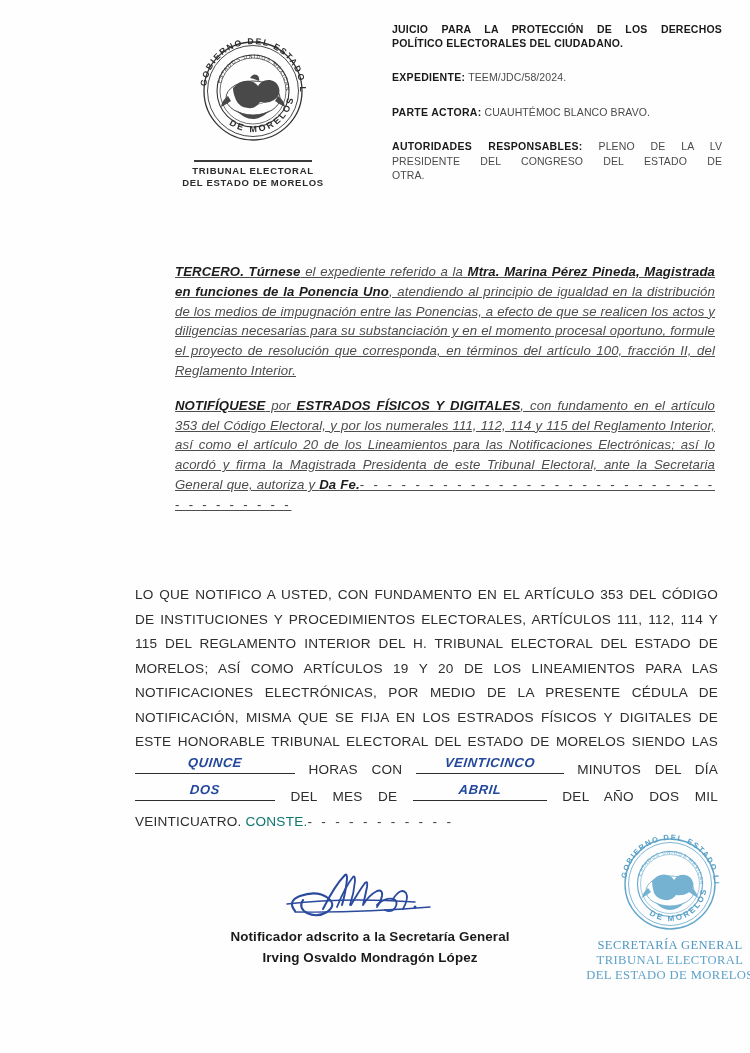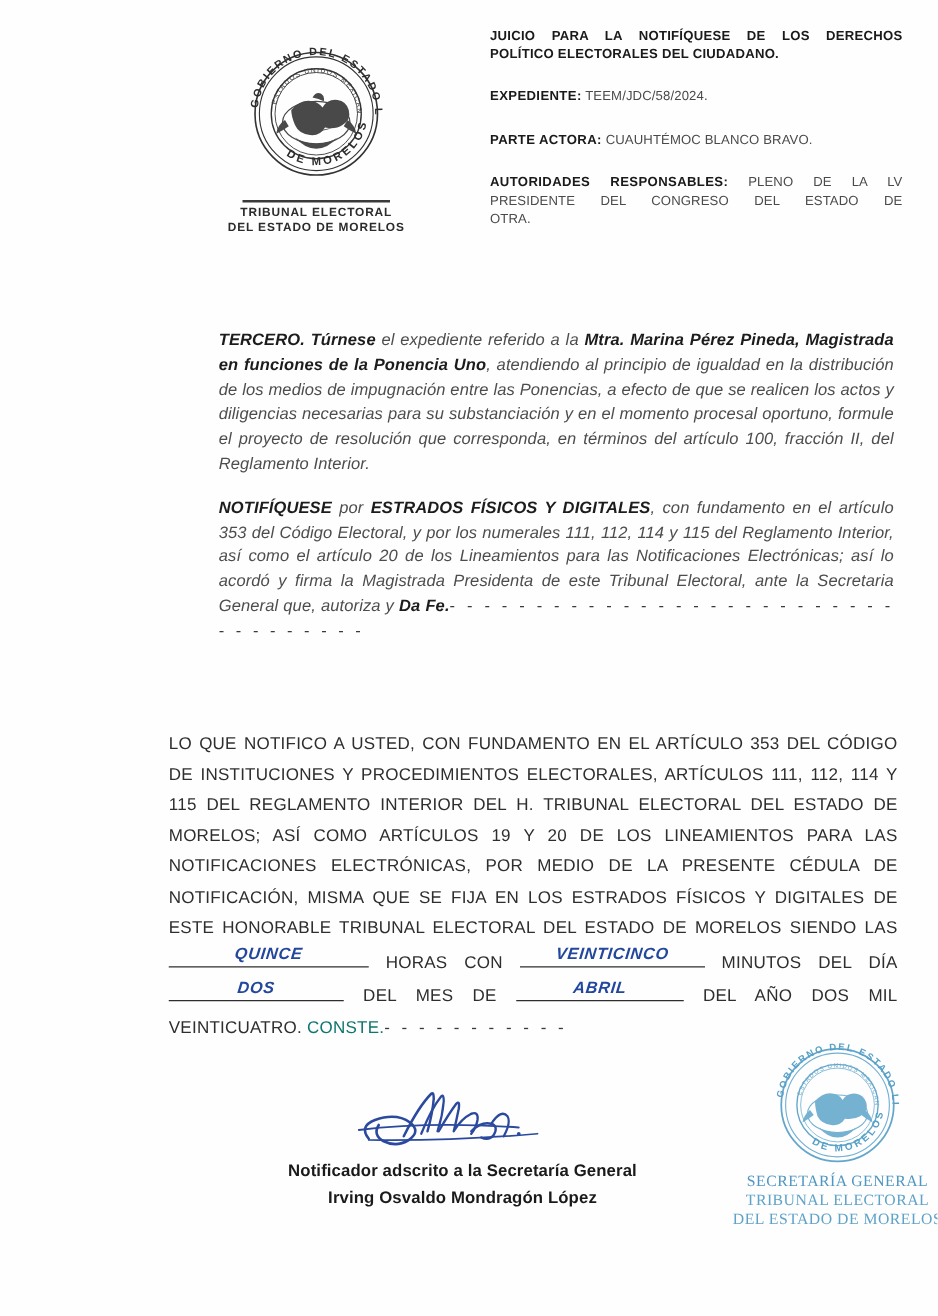--- a/index.html
+++ b/index.html
@@ -101,20 +101,21 @@
     width: 540px;
   }
   .res-p {
     font-family: "Liberation Sans", sans-serif;
     font-style: italic;
     font-size: 13.2px;
     line-height: 19.8px;
     color: #4d4d4d;
     text-align: justify;
     letter-spacing: 0.1px;
+    text-decoration: underline;
   }
   .res-p b {
     color: #1c1c1c;
     font-weight: bold;
   }
   .res-p.second { margin-top: 15px; }
 
   .dashes {
     display: inline;
     color: #3a3a3a;
@@ -259,21 +260,21 @@
           </g>
         </svg>
       </div>
       <div class="seal-rule"></div>
       <div class="seal-caption">TRIBUNAL ELECTORAL</div>
       <div class="seal-caption">DEL ESTADO DE MORELOS</div>
     </div>
 
     <div class="header-fields">
       <div class="hf-title">
-        <span class="l1">JUICIO PARA LA NOTIFÍQUESE DE LOS DERECHOS</span>
+        <span class="l1">JUICIO PARA LA PROTECCIÓN DE LOS DERECHOS</span>
         <span>POLÍTICO ELECTORALES DEL CIUDADANO.</span>
       </div>
 
       <div class="hf-row">
         <b>EXPEDIENTE:</b>
         <span>TEEM/JDC/58/2024.</span>
       </div>
 
       <div class="hf-row">
         <b>PARTE ACTORA:</b>

